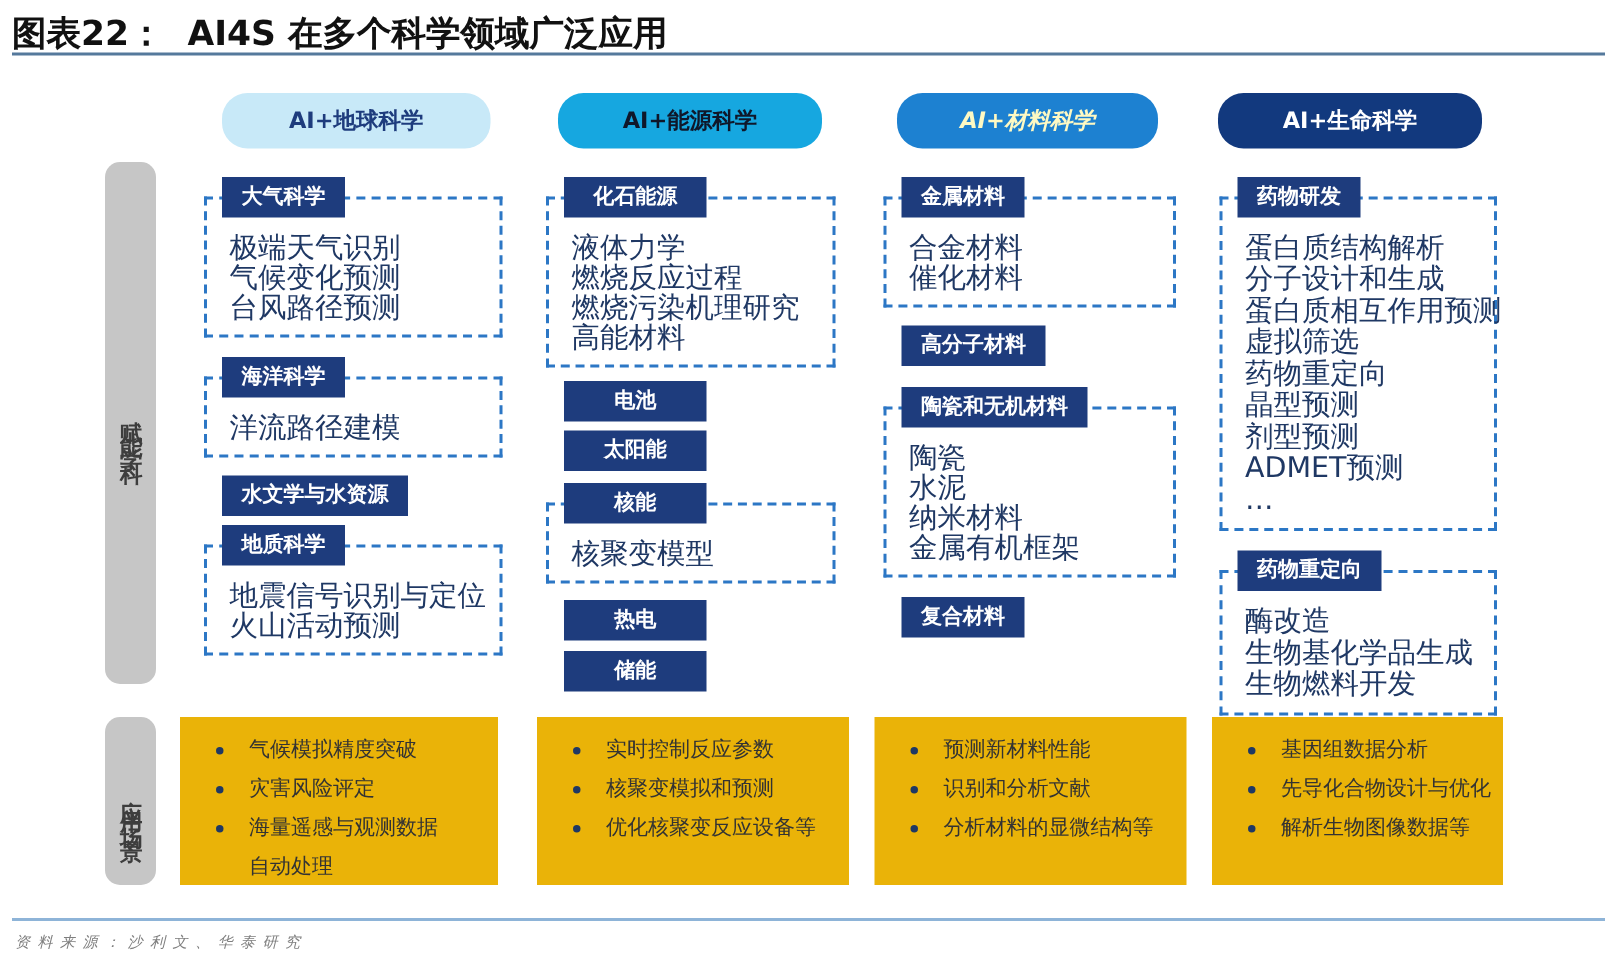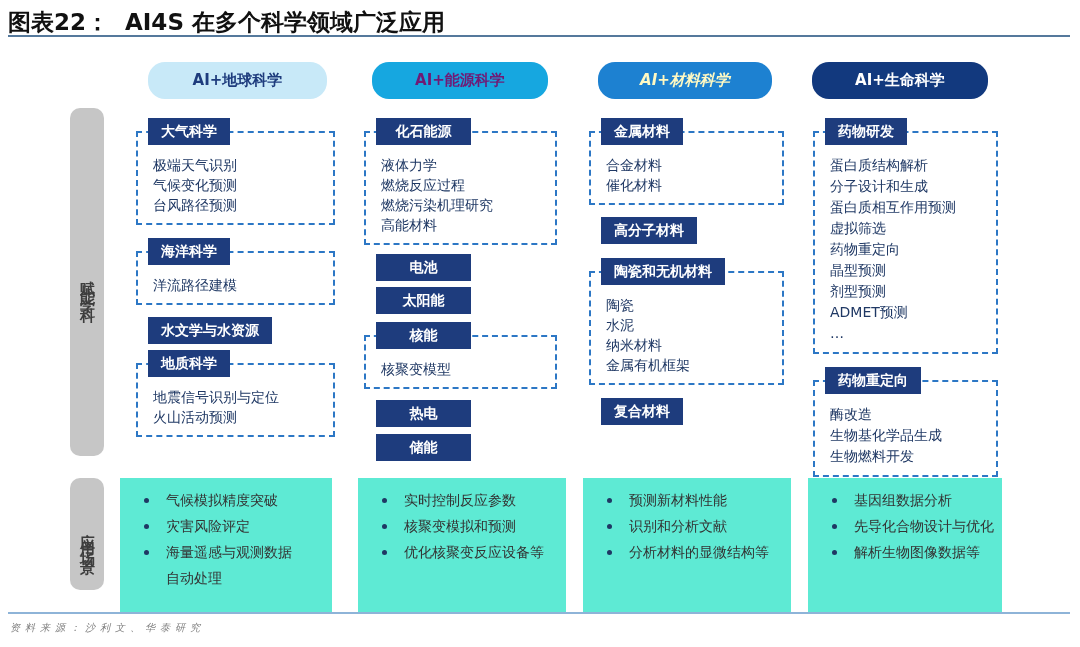--- a/index.html
+++ b/index.html
@@ -9,21 +9,21 @@
   }
   
   .title{position:absolute;left:8px;top:7px;font-size:23px;font-weight:bold;color:#111;white-space:nowrap;}
   .title .t2{margin-left:16px;}
   .trule{position:absolute;left:8px;right:10px;top:35px;border-top:2px solid #55799c;}
   
   .hdr{position:absolute;top:62px;height:37px;border-radius:17px;
        display:flex;align-items:center;justify-content:center;
        font-size:15px;font-weight:bold;}
   .hdr1{left:148px;width:179px;background:#c8e9f8;color:#1e3c7d;}
-  .hdr2{left:372px;width:176px;background:#16a7e0;color:#701a75;}
+  .hdr2{left:372px;width:176px;background:#16a7e0;color:#0f172a;}
   .hdr3{left:598px;width:174px;background:#1d81d1;color:#fef9c3;font-style:italic;}
   .hdr4{left:812px;width:176px;background:#12397e;color:#ffffff;}
   
   .vbar{position:absolute;left:70px;width:34px;background:#c6c6c6;border-radius:10px;
         display:flex;align-items:center;justify-content:center;}
   .vbar1{top:108px;height:348px;}
   .vbar2{top:478px;height:112px;}
   .vbar span{writing-mode:vertical-rl;text-orientation:upright;font-size:15px;font-weight:600;
              color:#3d3d3d;letter-spacing:9px;margin-top:9px;}
   
@@ -32,27 +32,27 @@
   .col2{left:363px;width:194px;}
   .col3{left:588px;width:196px;}
   .col4{left:812px;width:186px;}
   .group{position:relative;}
   .badge{position:relative;z-index:2;display:inline-block;margin-left:13px;
          background:#1e3c7d;color:#ffffff;font-size:14px;font-weight:bold;
          padding:5px 13px;line-height:17px;white-space:nowrap;}
   .wfix{width:69px;text-align:center;}
   .gbox{border:2px dashed #2c77c5;margin-top:-14px;margin-left:1px;
         padding:22px 6px 8px 15px;background:transparent;}
-  .item{font-size:14px;line-height:20px;color:#1f3864;white-space:nowrap;}
+  .item{font-size:19px;line-height:20px;color:#1f3864;white-space:nowrap;}
   .col4 .item{line-height:21px;}
   .mt6{margin-top:6px;}  .mt7{margin-top:7px;}  .mt8{margin-top:8px;}
   .mt9{margin-top:9px;}  .mt11{margin-top:11px;} .mt12{margin-top:12px;}
   .mt13{margin-top:13px;} .mt14{margin-top:14px;}
   
-  .scbox{position:absolute;top:478px;height:136px;background:#5eead4;
+  .scbox{position:absolute;top:478px;height:112px;background:#eab308;
          padding:9px 6px 0 18px;box-sizing:border-box;overflow:hidden;}
   .sc1{left:120px;width:212px;}
   .sc2{left:358px;width:208px;}
   .sc3{left:583px;width:208px;}
   .sc4{left:808px;width:194px;}
   .scitem{display:flex;font-size:14px;line-height:26px;color:#333333;}
   .dot{flex:0 0 auto;width:5px;height:5px;border-radius:50%;background:#1f3864;
        margin:11px 17px 0 6px;}
   .sc1 .scitem span.txt{max-width:132px;}
   

